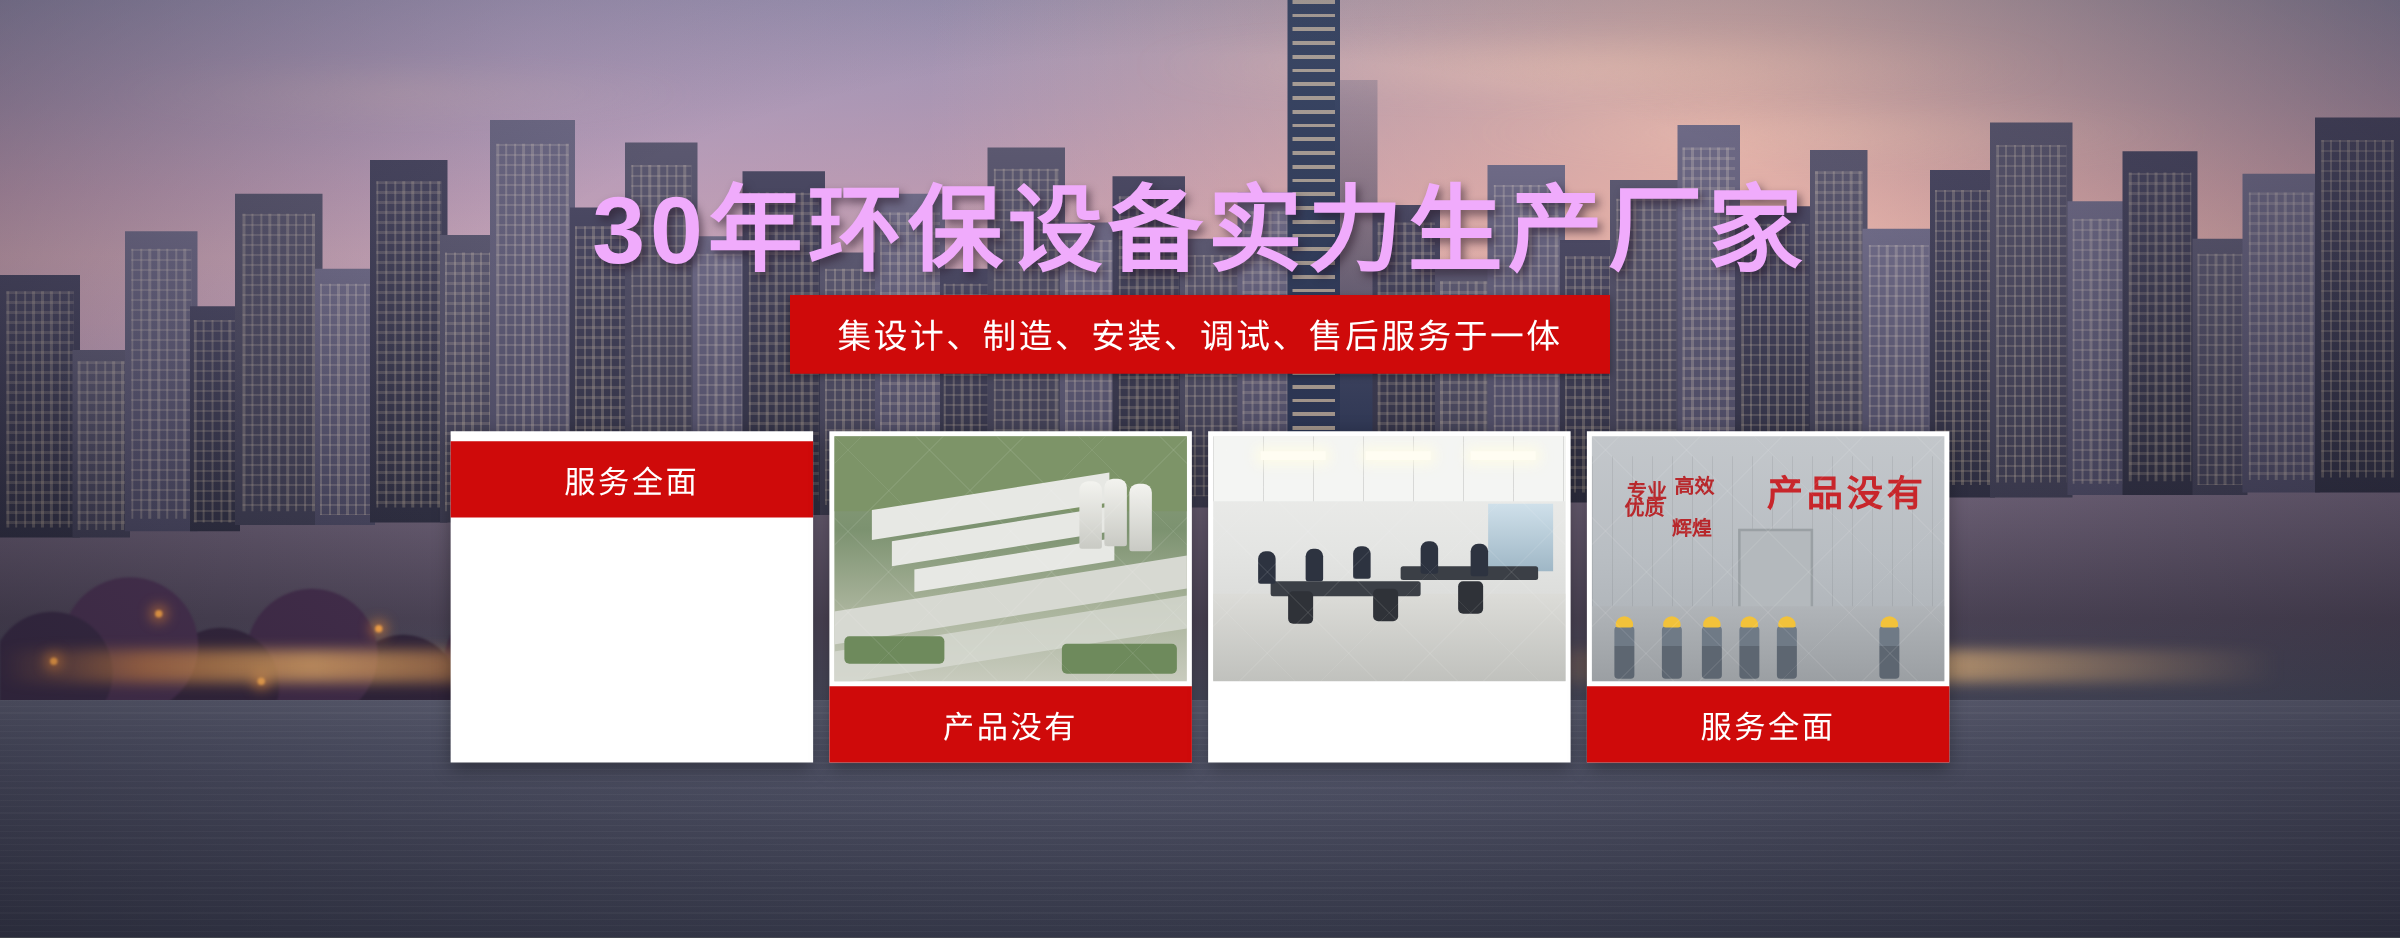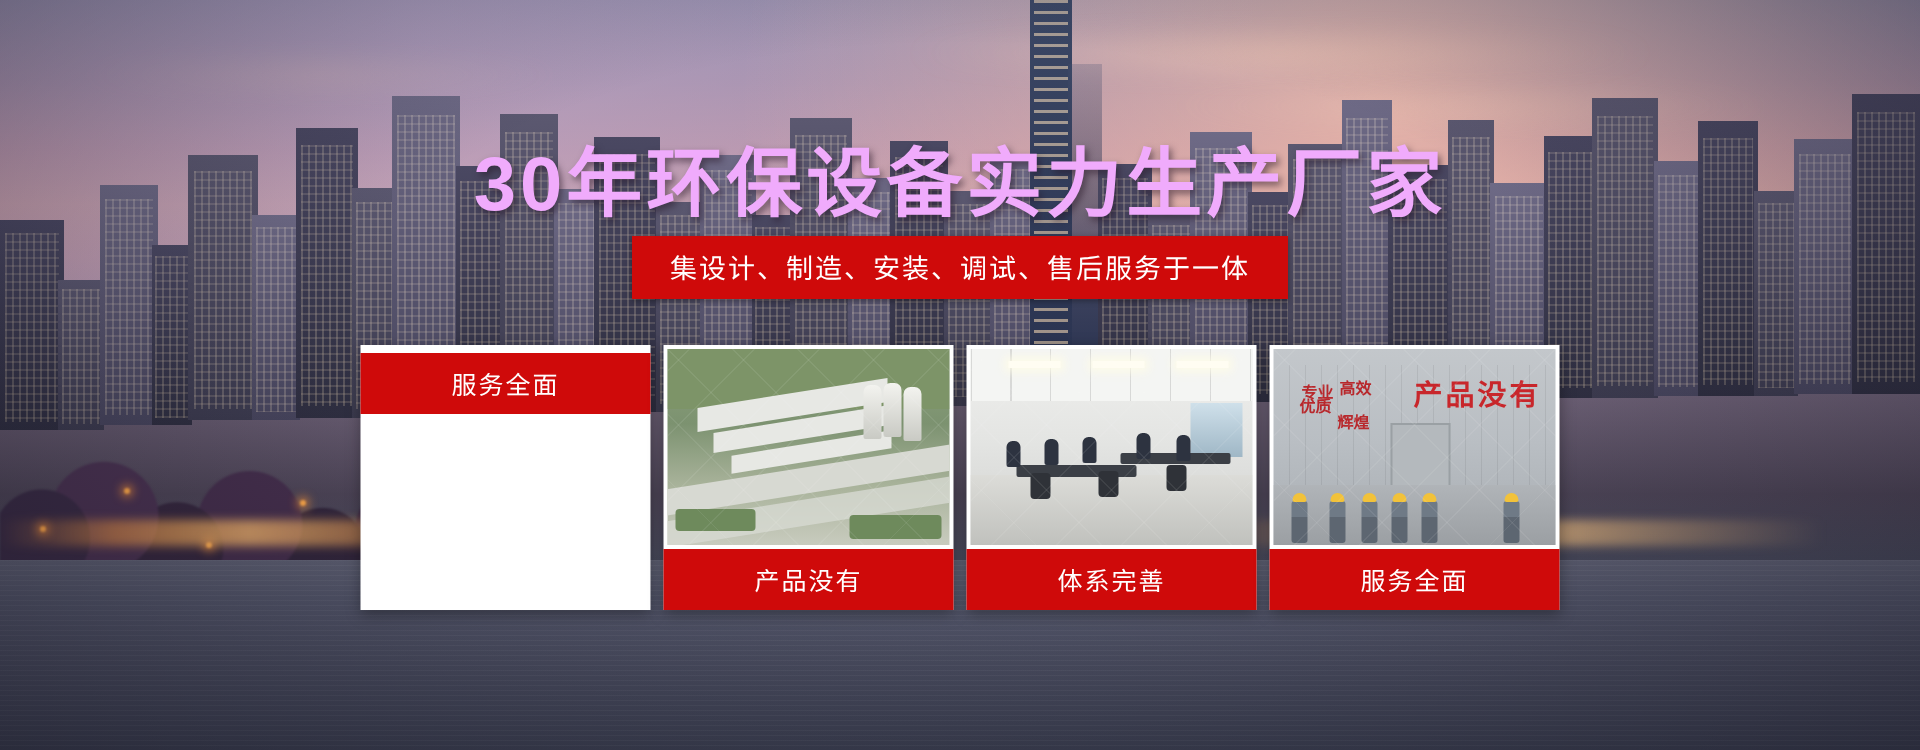--- a/index.html
+++ b/index.html
@@ -290,21 +290,20 @@
         <div class="worker" style="left:36px;top:92px;"></div>
         <div class="worker" style="left:74px;top:90px;"></div>
         <div class="worker" style="left:112px;top:88px;"></div>
         <div class="worker" style="left:166px;top:84px;"></div>
         <div class="worker" style="left:206px;top:86px;"></div>
         <div class="chair" style="left:60px;top:124px;"></div>
         <div class="chair" style="left:128px;top:122px;"></div>
         <div class="chair" style="left:196px;top:116px;"></div>
         <div class="wm"></div>
       </div>
-      <div class="caption">体系完善</div>
     </div>
 
     <div class="card">
       <div class="thumb t4">
         <div class="wall"></div>
         <div class="bigred">产品没有</div>
         <div class="smred" style="left:28px;top:30px;">专业</div>
         <div class="smred" style="left:66px;top:26px;">高效</div>
         <div class="smred" style="left:26px;top:44px;">优质</div>
         <div class="smred" style="left:64px;top:60px;">辉煌</div>

